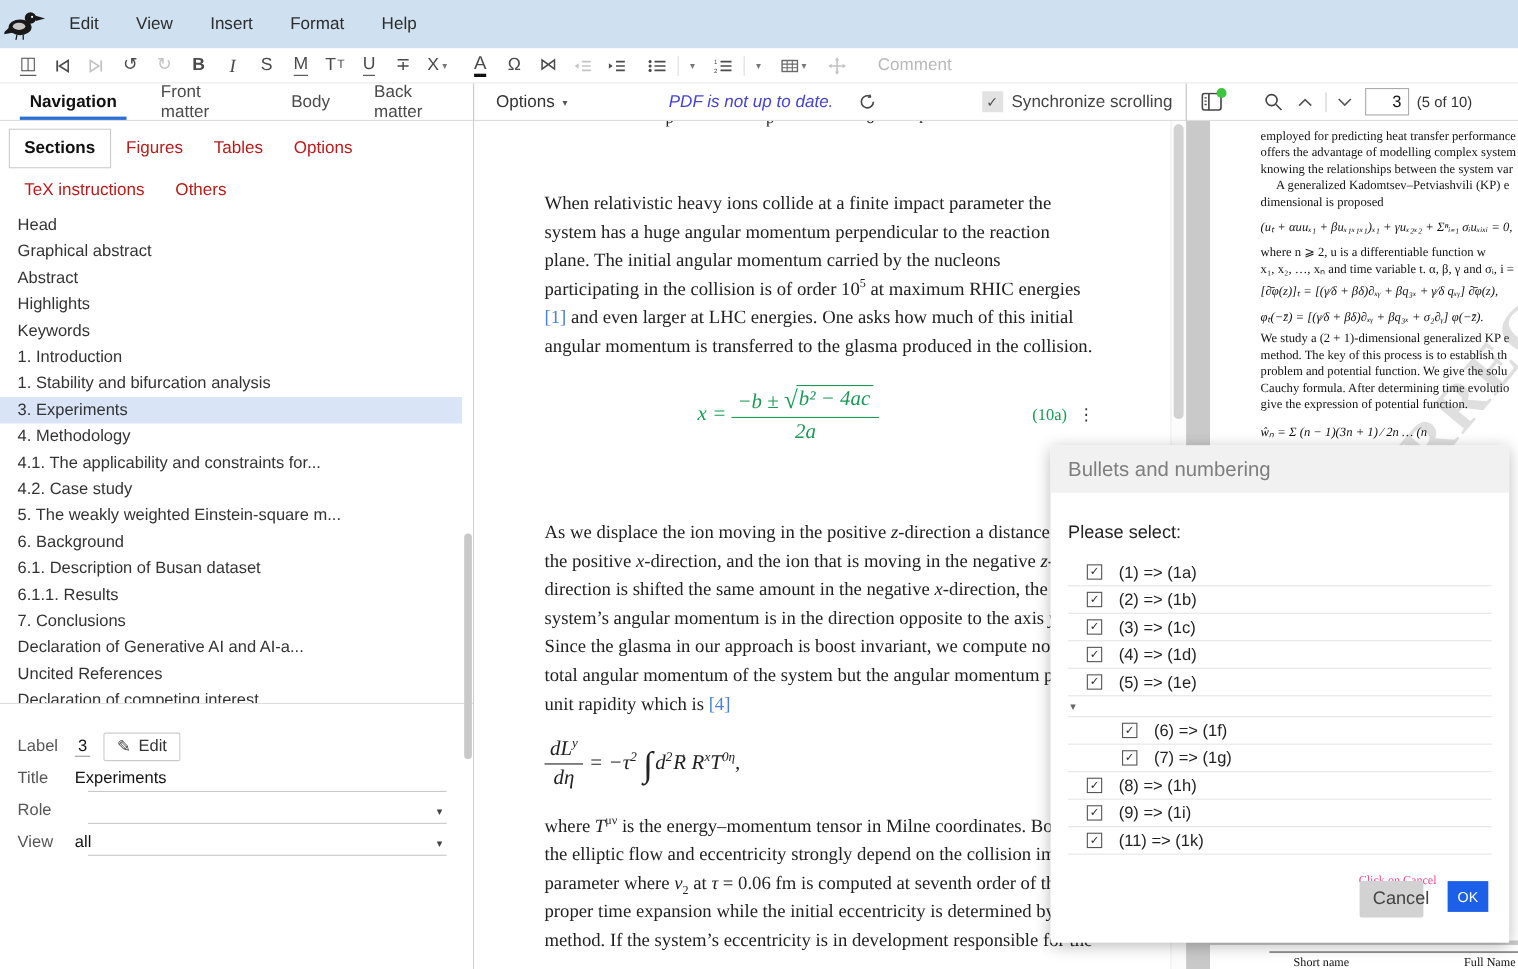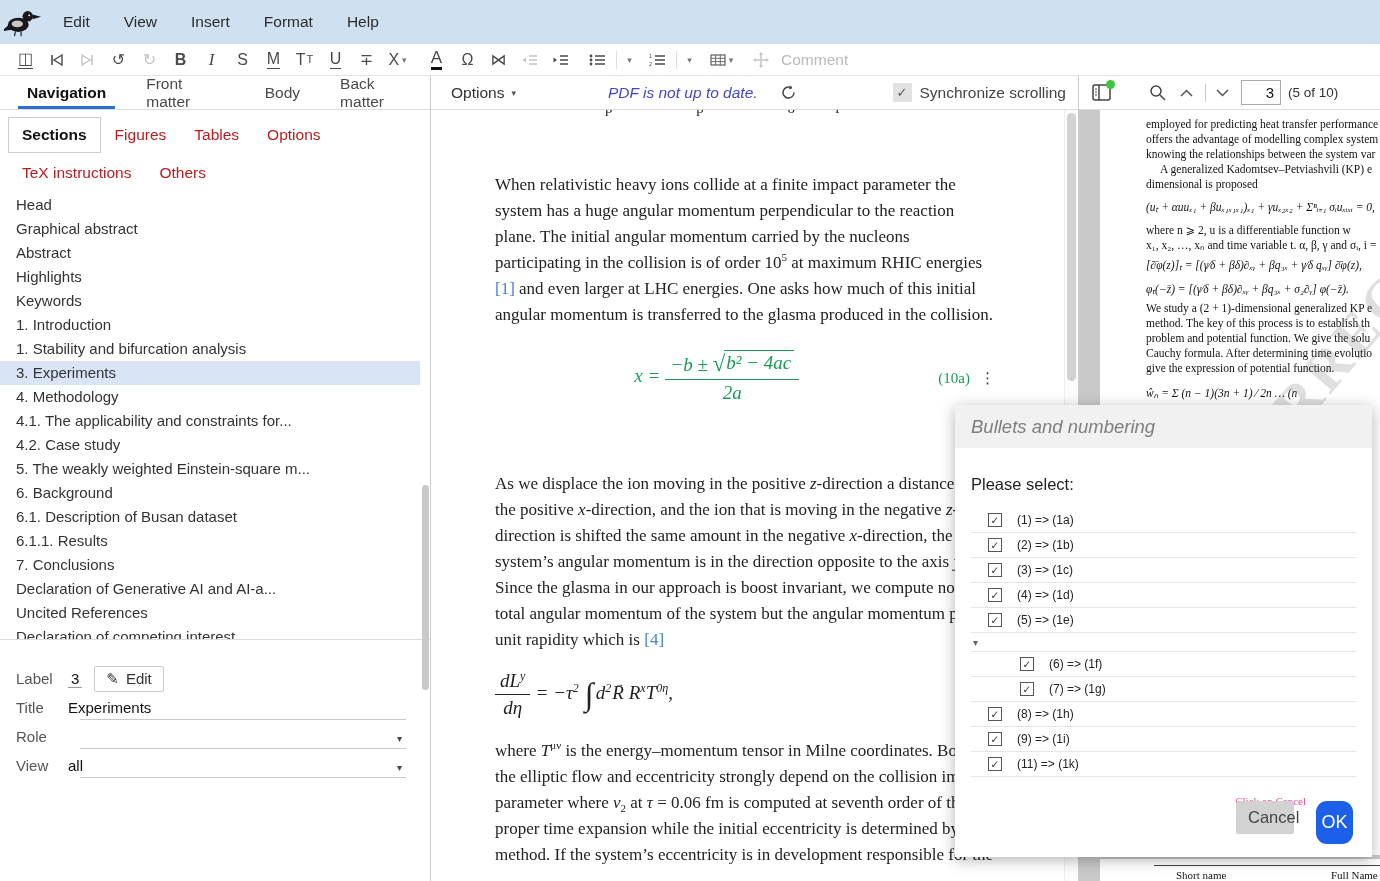--- a/index.html
+++ b/index.html
@@ -23,21 +23,21 @@
   .tbtn.dis { color:#c3c3c3; }
   .tbtn .tg { line-height:1; }
   .tbtn.narrow { min-width:16px; }
   .g-b { font-weight:bold; }
   .g-i { font-style:italic; font-family:"Liberation Serif", serif; font-size:17px; }
   .u-line .tg { border-bottom:1.5px solid currentColor; padding-bottom:1px; }
   .a-color .tg { border-bottom:3px solid #111; padding-bottom:1px; font-size:17px; }
   .tcaret { font-size:9px; color:#777; margin-left:3px; }
   .tsep { width:1px; height:18px; background:#ddd; margin:0 3px; }
   .smallcap2 { font-size:11px; margin-left:1px; }
-  .comment-lbl { color:#b9b9b9; font-size:15.5px; margin-left:5px; }
+  .comment-lbl { color:#b9b9b9; font-size:15.5px; margin-left:22px; }
 
   
   .hdr { position:absolute; left:0; top:76px; width:1380px; height:34px;
          border-bottom:1px solid #ddd; background:#fff; }
   .hdr-left { position:absolute; left:0; top:0; width:430px; height:100%;
               display:flex; align-items:center; }
   .tab { padding:0 13px; font-size:15.5px; color:#4a4a4a; height:100%;
          display:flex; align-items:center; position:relative;margin-left:14px; }
   .tab.active { font-weight:bold; color:#111; }
   .tab.active::after { content:''; position:absolute; left:4px; right:4px; bottom:0;
@@ -154,40 +154,40 @@
   .tbl-rule { position:absolute; left:54px; top:6px; width:330px; border-top:1.3px solid #444; }
   .tbl-h1 { position:absolute; left:76px; top:10px; font-family:"Liberation Serif", serif;
             font-size:11px; color:#111; }
   .tbl-h2 { position:absolute; left:231px; top:10px; font-family:"Liberation Serif", serif;
             font-size:11px; color:#111; }
 
   
   .modal { position:absolute; left:955px; top:405px; width:417px; height:452px;
            background:#fff; box-shadow:0 3px 14px rgba(0,0,0,.3); z-index:50; }
   .modal-hdr { height:43px; background:#f1f1f1; display:flex; align-items:center;
-               padding-left:16px; font-size:18.5px; color:#7e7e7e;font-style:italic; }
+               padding-left:16px; font-size:18.5px; color:#7e7e7e; }
   .modal-prompt { margin:27px 0 0 16px; font-size:16.5px; color:#222; }
   .bn-list { margin:14px 16px 0 16px; }
   .bn-row { height:25px; display:flex; align-items:center; border-bottom:1px solid #e5e5e5;
             padding-left:17px; }
   .bn-row.indent { padding-left:49px; }
   .cbx { width:14px; height:14px; border:1.6px solid #555; display:inline-flex;
          align-items:center; justify-content:center; font-size:10.5px; color:#333;
          flex:none; line-height:1; }
-  .bn-lbl { margin-left:15px; font-size:12px; color:#222; }
+  .bn-lbl { margin-left:15px; font-size:15px; color:#222; }
   .bn-caret-row { height:19px; display:flex; align-items:center;
                   border-bottom:1px solid #e5e5e5; padding-left:2px; }
   .bn-caret { font-size:10px; color:#666; }
   .modal-hint { position:absolute; right:66px; top:390px; color:#ec4899;
                 font-family:"Liberation Serif", serif; font-size:11px; }
   .modal-btns { position:absolute; right:19px; top:396px; display:flex; gap:22px; }
   .btn-cancel { background:#d2d2d2; border:none; color:#444; font-size:16.5px;
                 padding:7px 12px; width:58px; height:33px; border-radius:2px; }
-  .btn-ok { background:#1c5fe8; border:none; color:#fff; font-size:18px;
-            width:37px; height:43px; border-radius:11px; }
+  .btn-ok { background:#1c5fe8; border:none; color:#fff; font-size:13px;
+            width:37px; height:28px; border-radius:0; }
 
   svg { display:block; }
 </style>
 </head>
 <body>
 
 <div id="app">
 
   <div class="menubar">
     <span class="logo">

